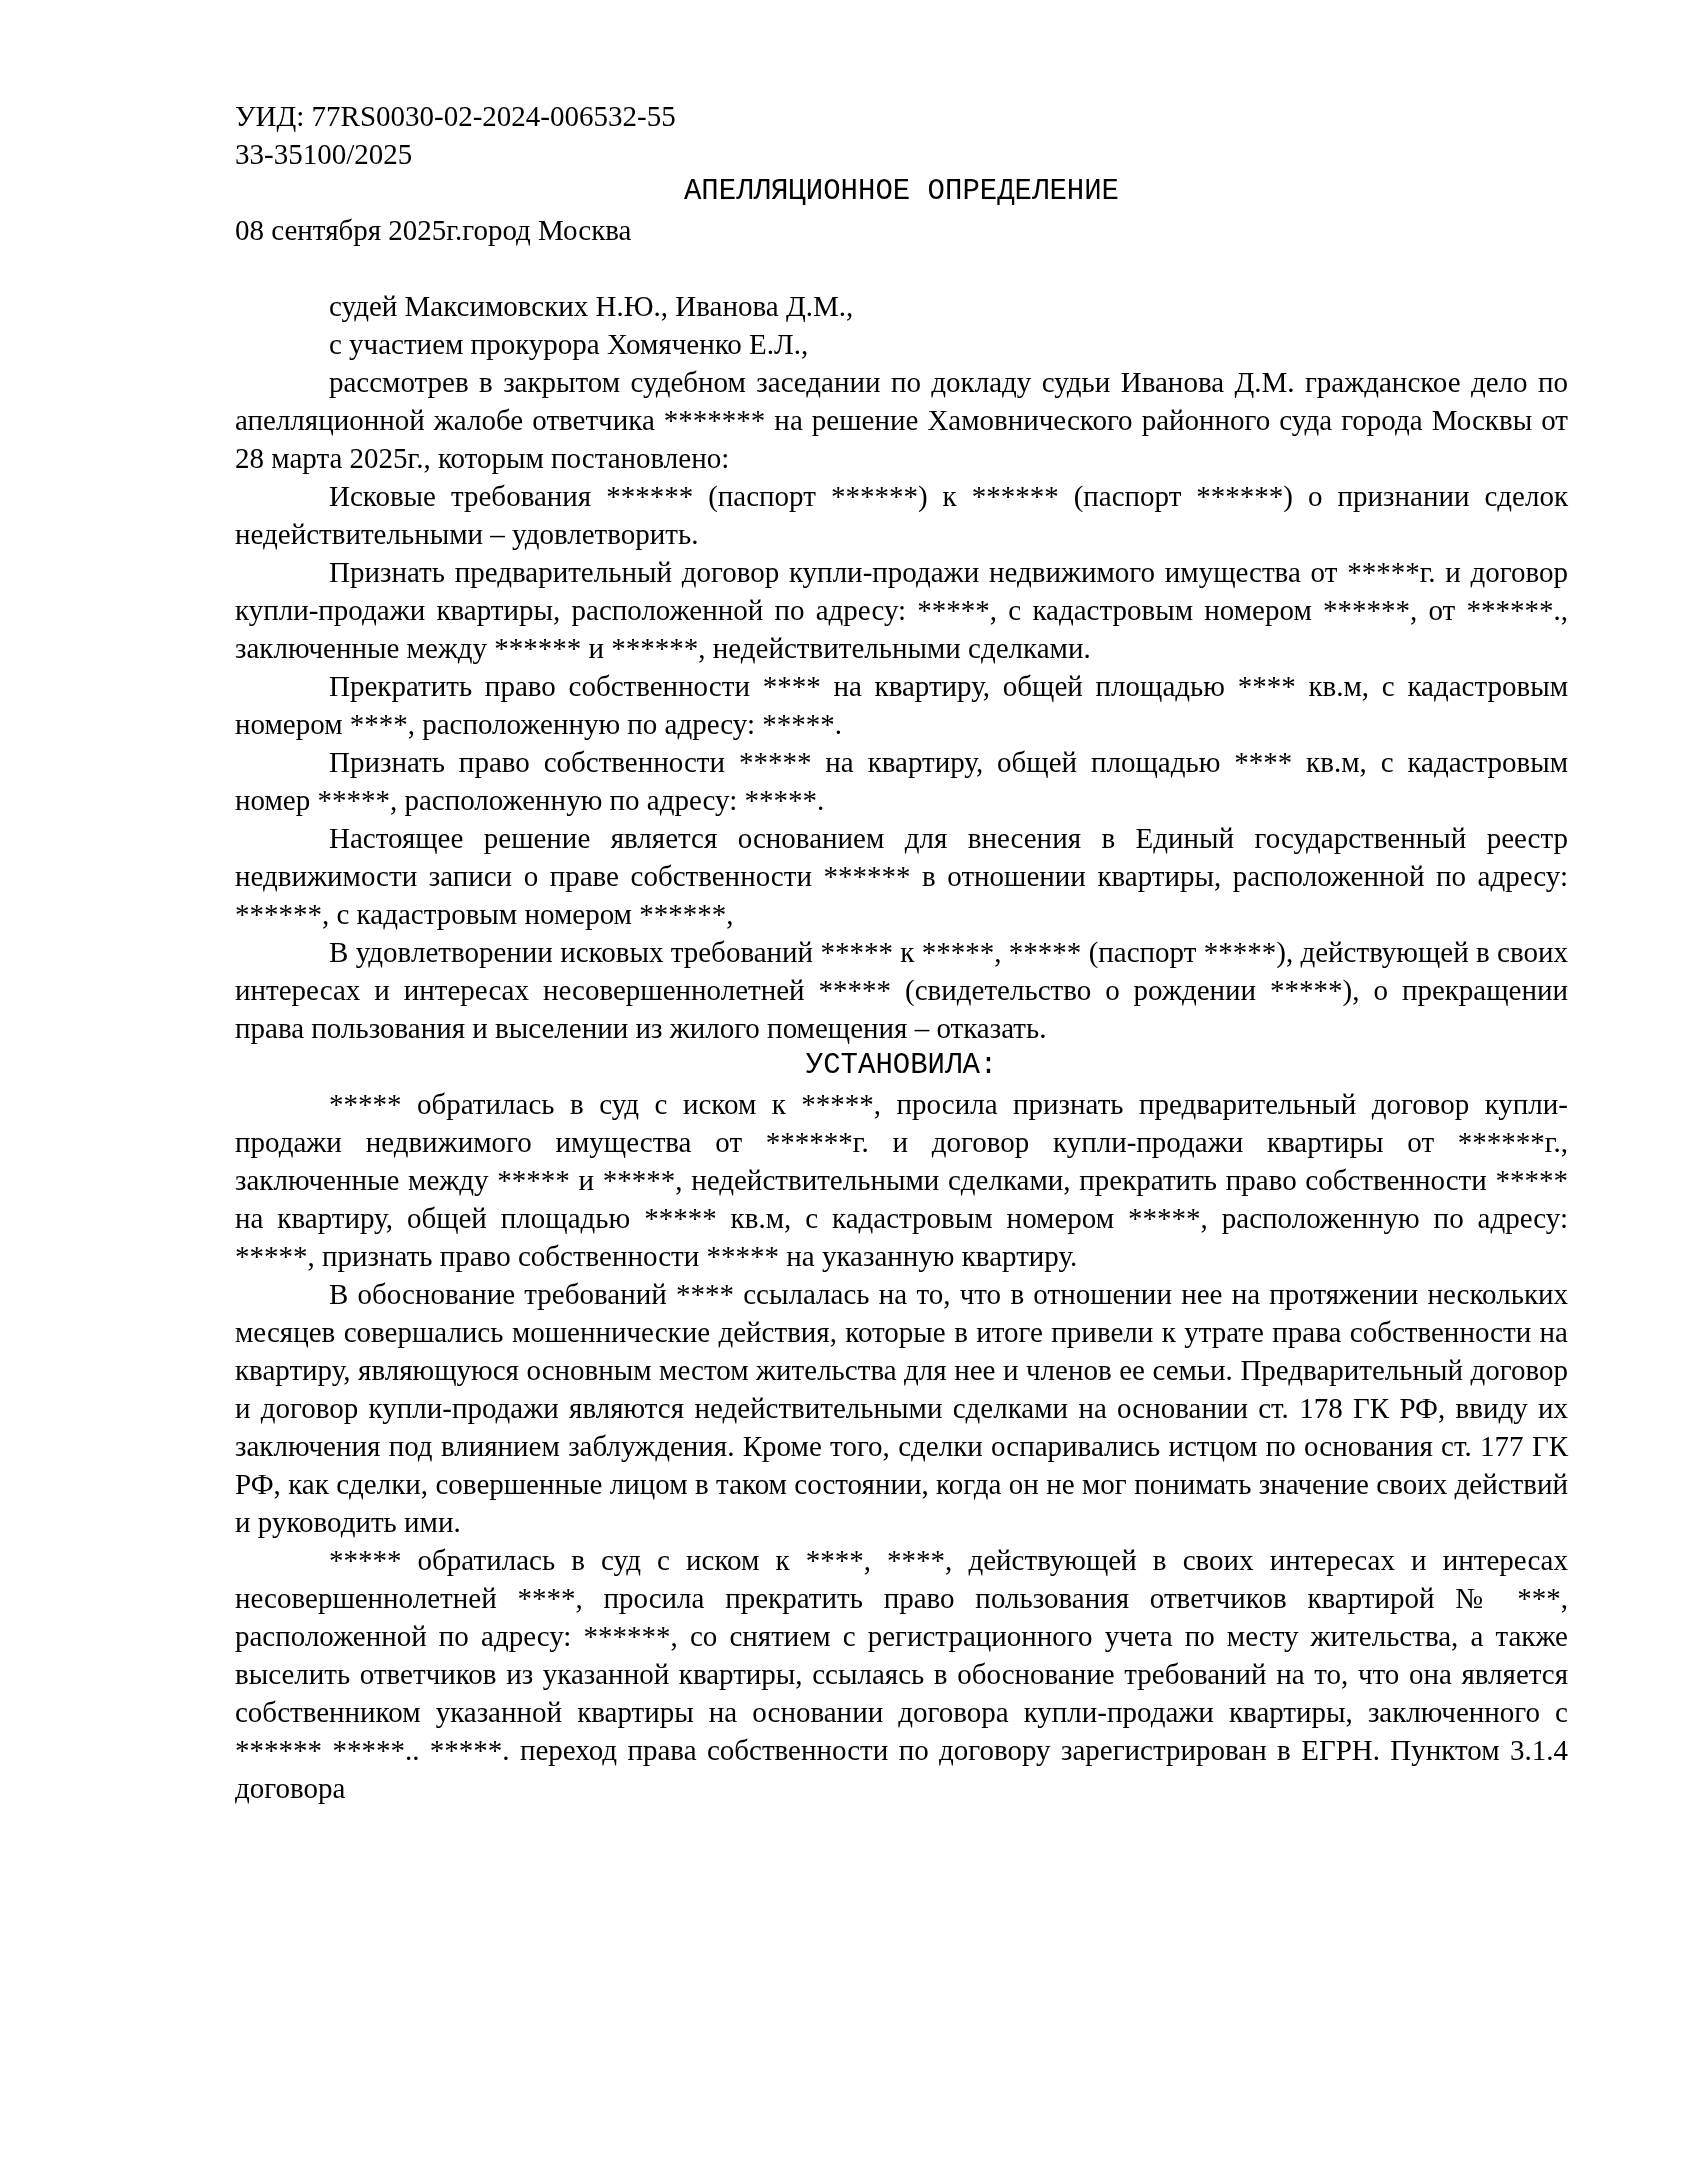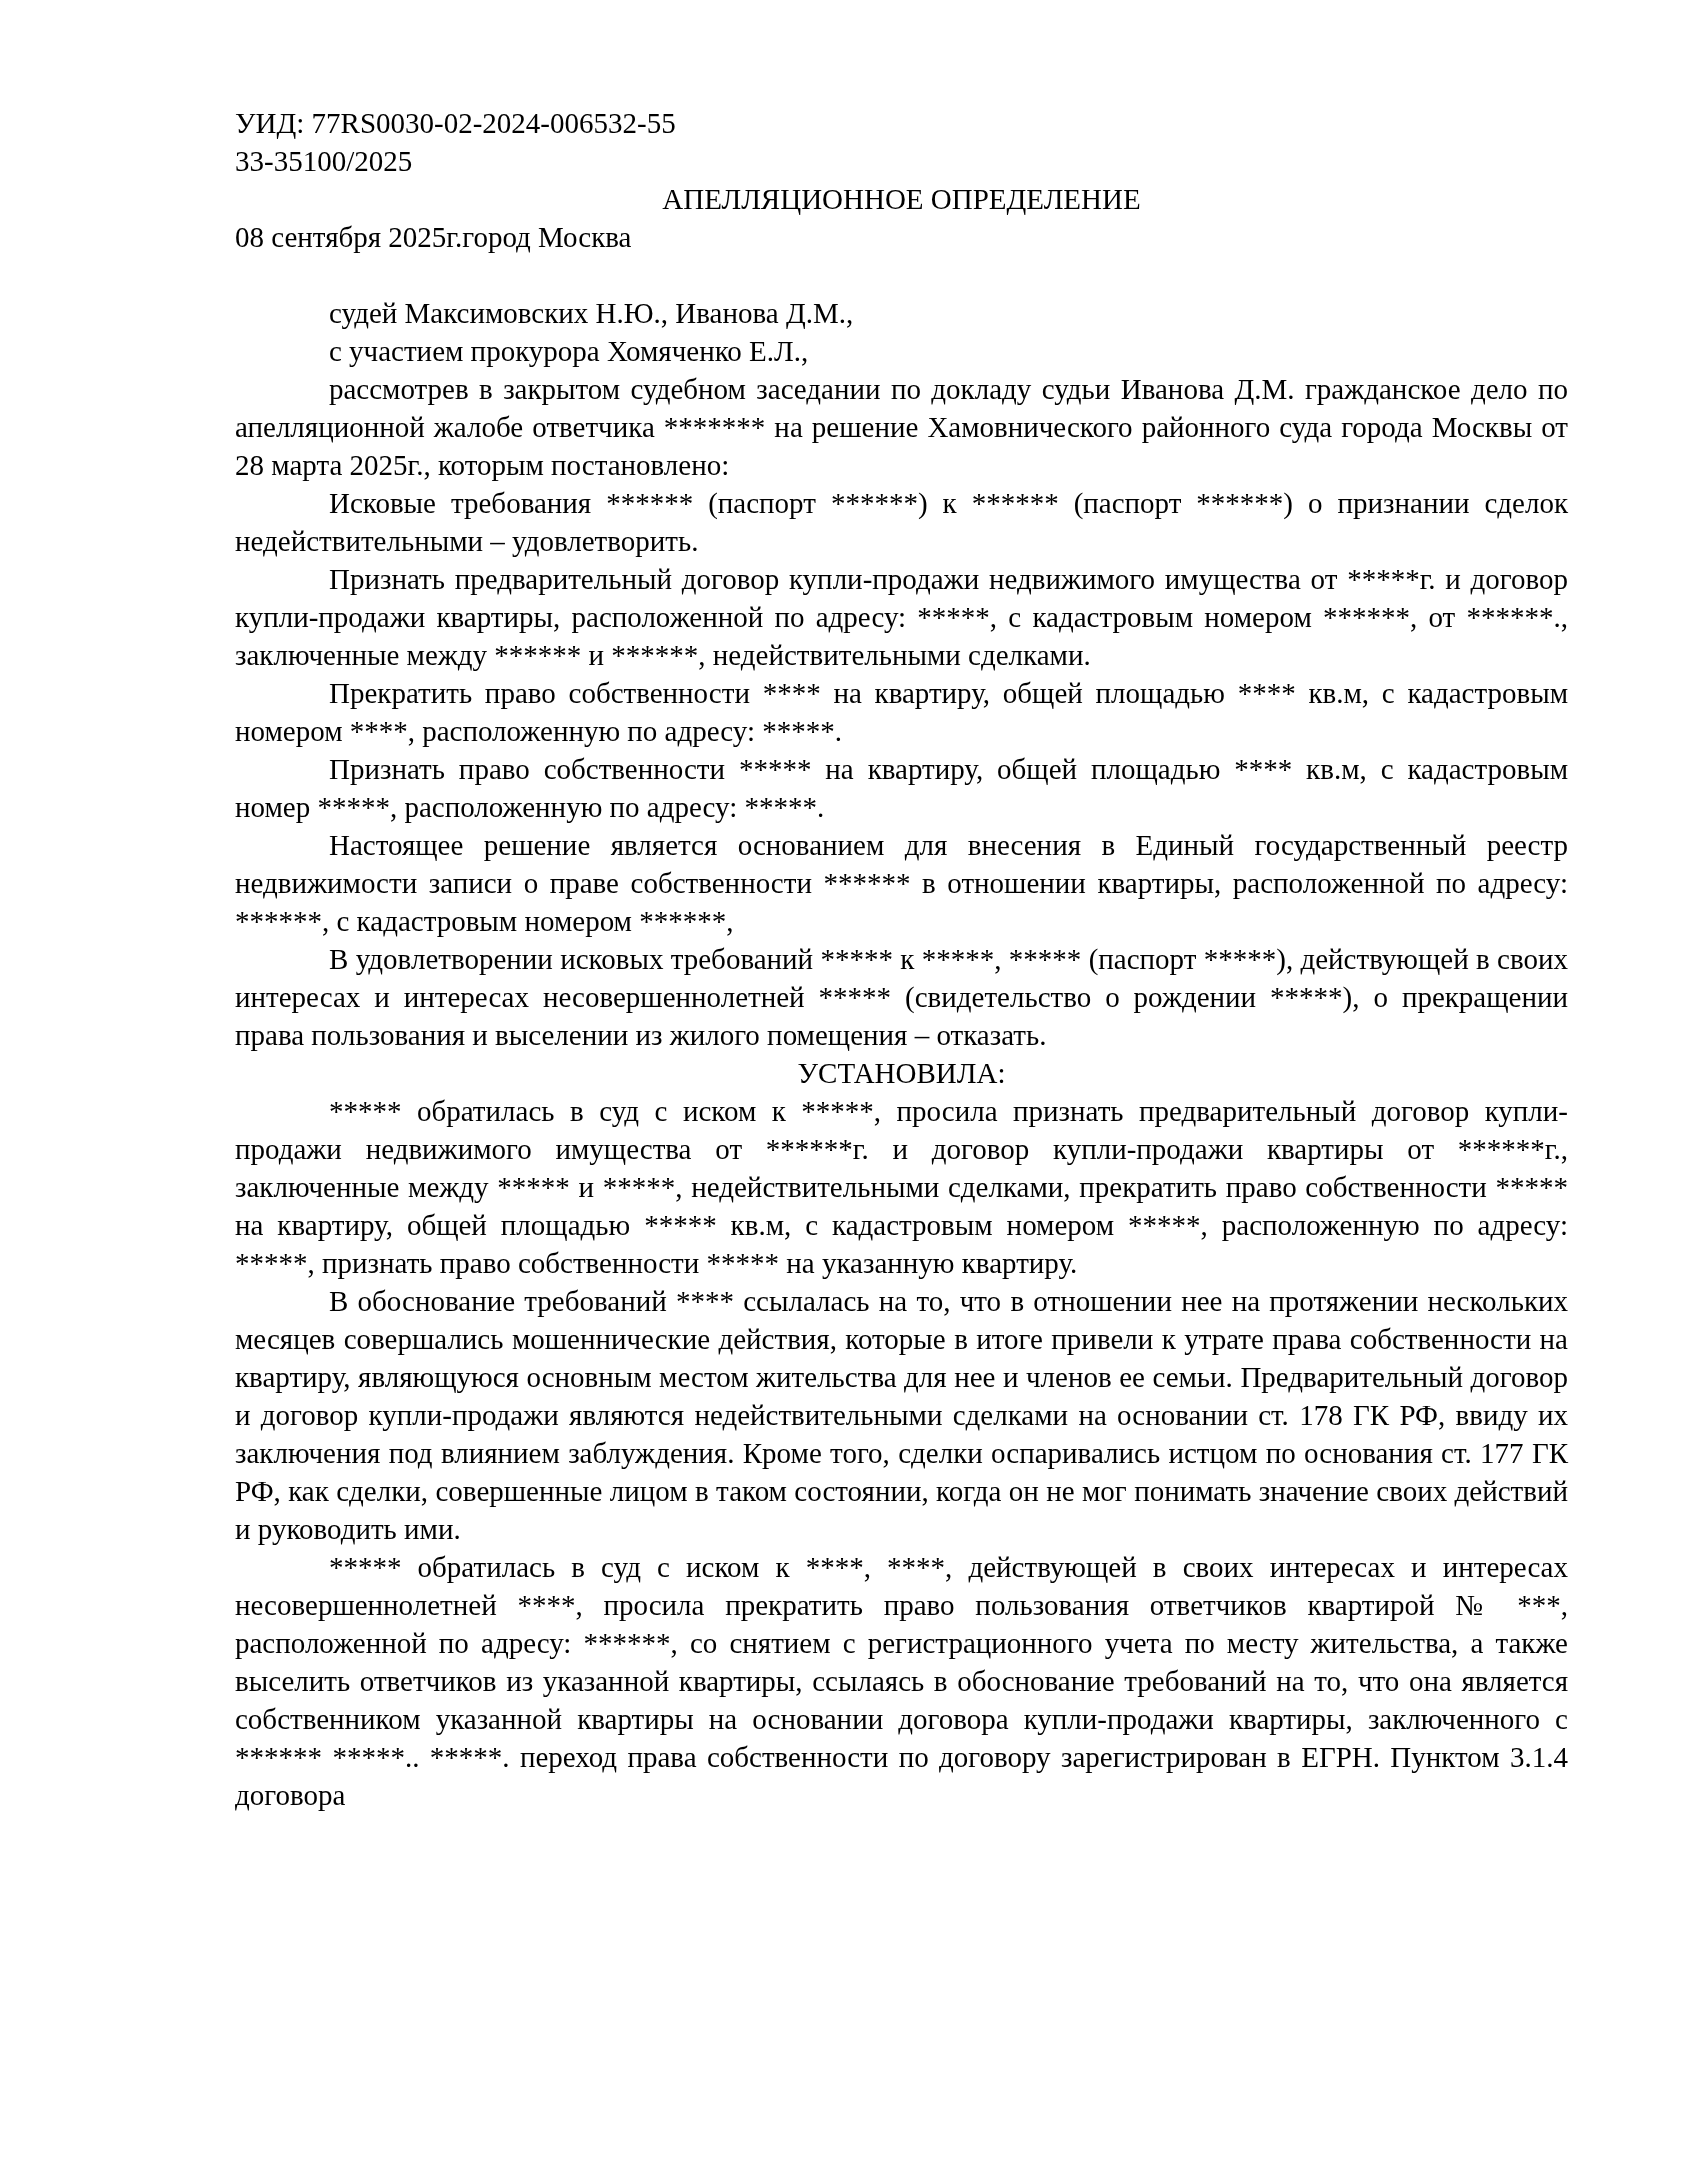--- a/index.html
+++ b/index.html
@@ -11,41 +11,42 @@
     position: relative;
     width: 1683px;
     height: 2178px;
     overflow: hidden;
     font-family: "Liberation Serif", "DejaVu Serif", serif;
     color: #000000;
   }
   .doc {
     position: absolute;
     left: 235px;
-    top: 104px;
+    top: 97px;
     width: 1333px;
     font-size: 29px;
     line-height: 38px;
   }
   .doc p {
     margin: 0;
     padding: 0;
     text-align: justify;
     text-align-last: left;
     text-indent: 94px;
     word-spacing: normal;
   }
   .doc p.plain {
     text-align: left;
     text-indent: 0;
   }
   .doc p.center {
     text-align: right;
     text-align-last: center;
     text-indent: 0;
+    font-family: Liberation Mono, monospace;
   }
   .doc .daterow {
     display: flex;
     justify-content: flex-start;
     text-indent: 0;
     line-height: 38px;
   }
   .doc .blank {
     height: 38px;
   }

